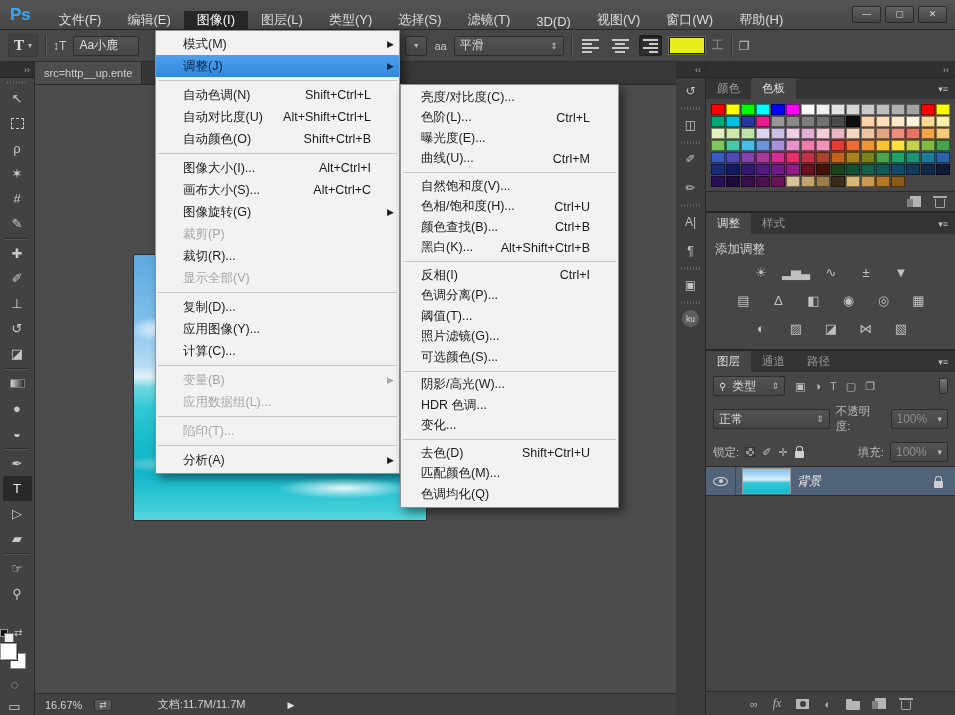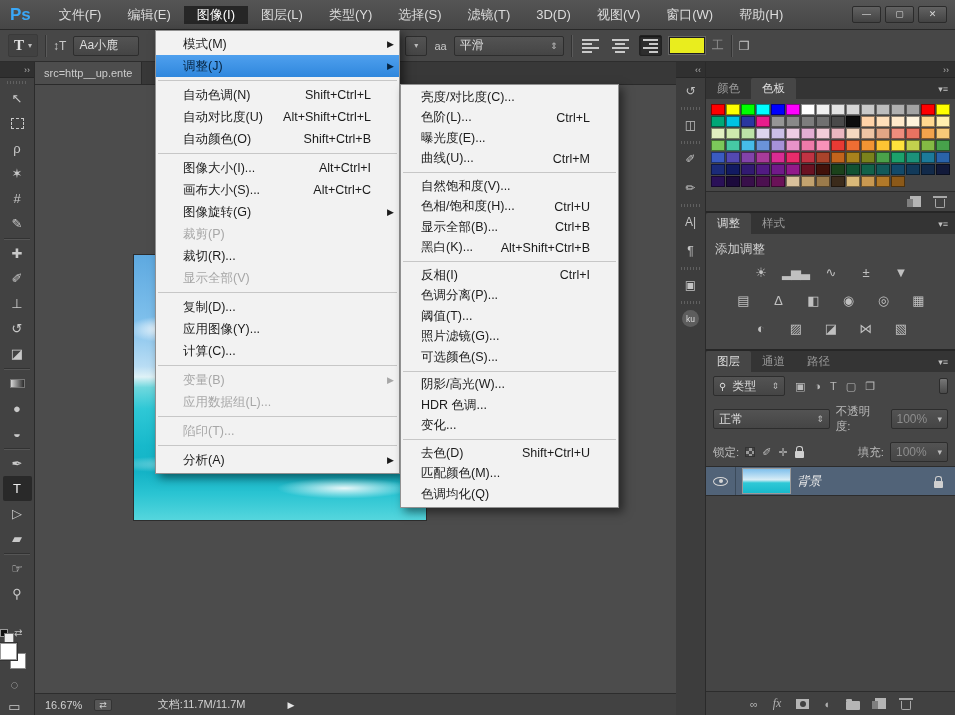--- a/index.html
+++ b/index.html
@@ -3,21 +3,21 @@
 <meta charset="utf-8">
 <style>
 *{box-sizing:border-box;margin:0;padding:0}
 html,body{width:955px;height:715px;overflow:hidden}
 body{font-family:"Liberation Sans","DejaVu Sans",sans-serif;background:#3c3c3c;-webkit-font-smoothing:antialiased}
 .app{position:relative;width:955px;height:715px;background:#3c3c3c}
 
 
 .titlebar{height:30px;background:linear-gradient(#555,#464646);border-bottom:1px solid #282828;display:flex;align-items:stretch}
 .logo{color:#3aa7f7;font-weight:bold;font-size:17px;display:flex;align-items:center;padding:0 15px 0 10px}
-.menubar{display:flex;align-items:center}
+.menubar{display:flex;align-items:flex-end}
 .menu-item{padding:0 13px;display:flex;align-items:center;font-size:13px;color:#dcdcdc;cursor:default}
 .menu-item.active{background:#262626;color:#fff}
 .winbtns{margin-left:auto;display:flex;gap:4px;align-items:center;padding-right:8px}
 .winbtn{width:29px;height:17px;background:linear-gradient(#626262,#434343);border:1px solid #2b2b2b;border-radius:2px;color:#d8d8d8;font-size:9px;line-height:15px;text-align:center}
 
 
 .optionsbar{height:32px;background:#474747;border-bottom:1px solid #2d2d2d;display:flex;align-items:center;gap:7px;padding:0 8px;color:#c9c9c9}
 .vsep{width:1px;height:22px;background:#333;box-shadow:1px 0 0 #5a5a5a}
 .tool-pill{display:flex;align-items:center;gap:4px;padding:2px 5px;border:1px solid #3a3a3a;border-radius:2px;background:#414141}
 .tool-pill .t{font-size:15px;color:#e2e2e2;font-family:"Liberation Serif","DejaVu Serif",serif;font-weight:bold}
@@ -660,21 +660,21 @@
         <span class="lbl">自然饱和度(V)...</span>
         <span class="sc"></span>
         <span class="arrow"></span>
       </div>
       <div class="mi">
         <span class="lbl">色相/饱和度(H)...</span>
         <span class="sc">Ctrl+U</span>
         <span class="arrow"></span>
       </div>
       <div class="mi">
-        <span class="lbl">显示全部(B)...</span>
+        <span class="lbl">颜色查找(B)...</span>
         <span class="sc">Ctrl+B</span>
         <span class="arrow"></span>
       </div>
       <div class="mi">
         <span class="lbl">黑白(K)...</span>
         <span class="sc">Alt+Shift+Ctrl+B</span>
         <span class="arrow"></span>
       </div>
       <div class="msep"></div>
       <div class="mi">

